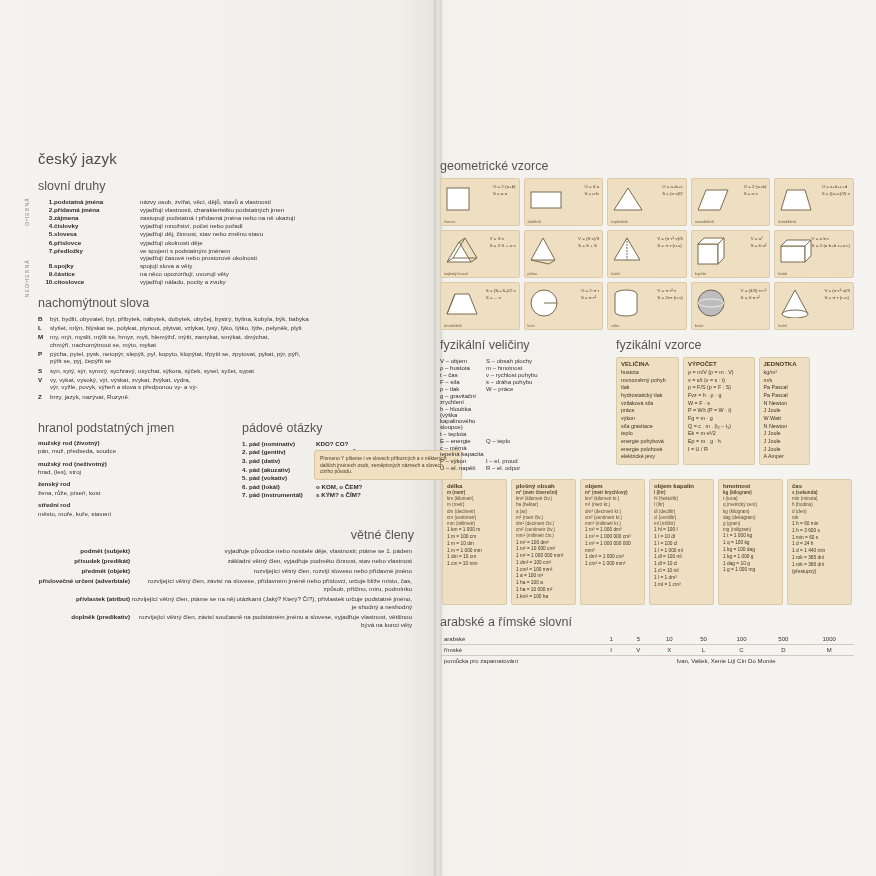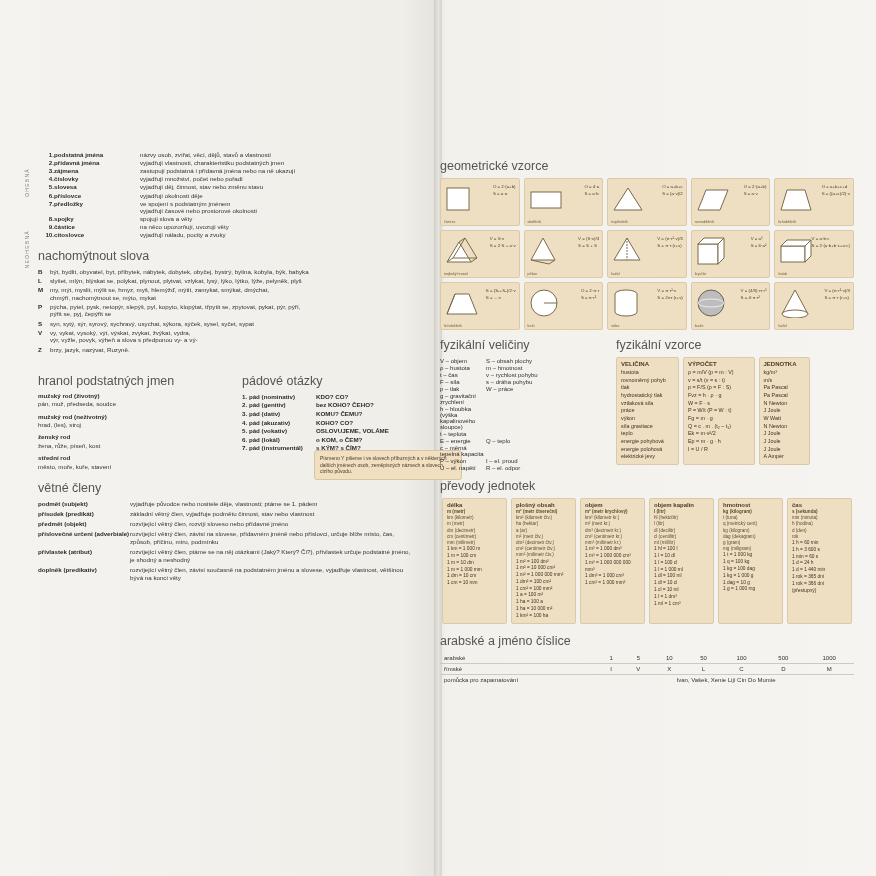--- a/index.html
+++ b/index.html
@@ -105,22 +105,24 @@
   .rimline{border-top:1px solid #cfcabd;}
 </style>
 </head>
 <body>
 
 <div class="page">
   <div class="spine"></div>
 
   <div class="left">
 
+    <h1 class="title">český jazyk</h1>
 
     <div class="slovni">
+      <h2 class="sec" style="margin-left:0;">slovní druhy</h2>
       <div style="position:absolute;left:-14px;top:18px;height:58px;">
         <div style="writing-mode:vertical-rl;transform:rotate(180deg);font-size:5px;letter-spacing:1.3px;color:#7d7d7d;">OHEBNÁ</div>
       </div>
       <div style="position:absolute;left:-14px;top:80px;height:52px;">
         <div style="writing-mode:vertical-rl;transform:rotate(180deg);font-size:5px;letter-spacing:1.3px;color:#7d7d7d;">NEOHEBNÁ</div>
       </div>
       <table class="sd">
           <tbody id="sd-body">
             <tr>
               <td class="num">1.</td>
@@ -254,21 +256,21 @@
               </tr>
               <tr>
                 <td class="pn">7. pád (instrumentál)</td>
                 <td class="pq">s KÝM? s ČÍM?</td>
               </tr>
             </tbody>
           </table>
       </div>
     </div>
 
-    <div style="margin-top:8px;">
+    <div style="margin-top:8px;text-align:right;">
       <h2 class="sec">větné členy</h2>
       <table class="vc">
           <tbody id="vc-body">
             <tr>
               <td class="vcn">podmět (subjekt)</td>
               <td class="vcd">vyjadřuje původce nebo nositele děje, vlastnosti; ptáme se 1. pádem</td>
             </tr>
             <tr>
               <td class="vcn">přísudek (predikát)</td>
               <td class="vcd">základní větný člen, vyjadřuje podmětu činnost, stav nebo vlastnost</td>
@@ -529,21 +531,20 @@
                 <div>J Joule</div>
                 <div>J Joule</div>
                 <div>A Ampér</div>
               </div>
           </div>
         </div>
       </div>
     </div>
 
     <div style="margin-top:8px;">
-      <div class="rsec">převody jednotek</div>
       <table class="pj">
           <tbody>
             <tr id="pj-row">
               <td>
                 <div class="uc">
                   <div class="hd">délka</div>
                   <div class="sub"><b>m (metr)</b><br>km (kilometr)<br>m (metr)<br>dm (decimetr)<br>cm (centimetr)<br>mm (milimetr)</div>
                   <div class="itm">1 km = 1 000 m<br>1 m = 100 cm<br>1 m = 10 dm<br>1 m = 1 000 mm<br>1 dm = 10 cm<br>1 cm = 10 mm</div>
                 </div>
               </td>
@@ -581,21 +582,21 @@
                   <div class="sub"><b>s (sekunda)</b><br>min (minuta)<br>h (hodina)<br>d (den)<br>rok</div>
                   <div class="itm">1 h = 60 min<br>1 h = 3 600 s<br>1 min = 60 s<br>1 d = 24 h<br>1 d = 1 440 min<br>1 rok = 365 dní<br>1 rok = 366 dní (přestupný)</div>
                 </div>
               </td>
             </tr>
           </tbody>
         </table>
     </div>
 
     <div style="margin-top:10px;">
-      <div class="rsec">arabské a jméno číslice</div>
+      <div class="rsec">arabské a římské slovní</div>
       <table class="rim">
           <tbody id="rim-body">
             <tr>
               <td class="rlab">arabské</td>
               <td class="rv">1</td>
               <td class="rv">5</td>
               <td class="rv">10</td>
               <td class="rv">50</td>
               <td class="rv">100</td>
               <td class="rv">500</td>

